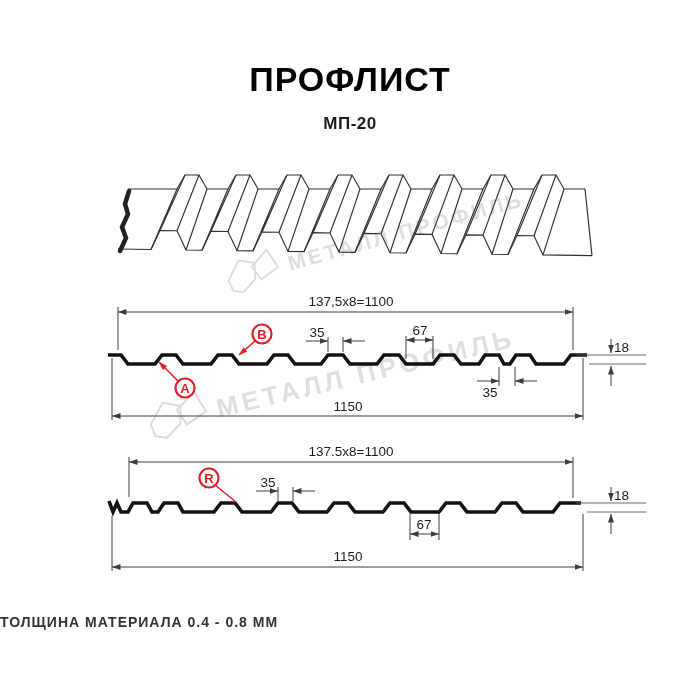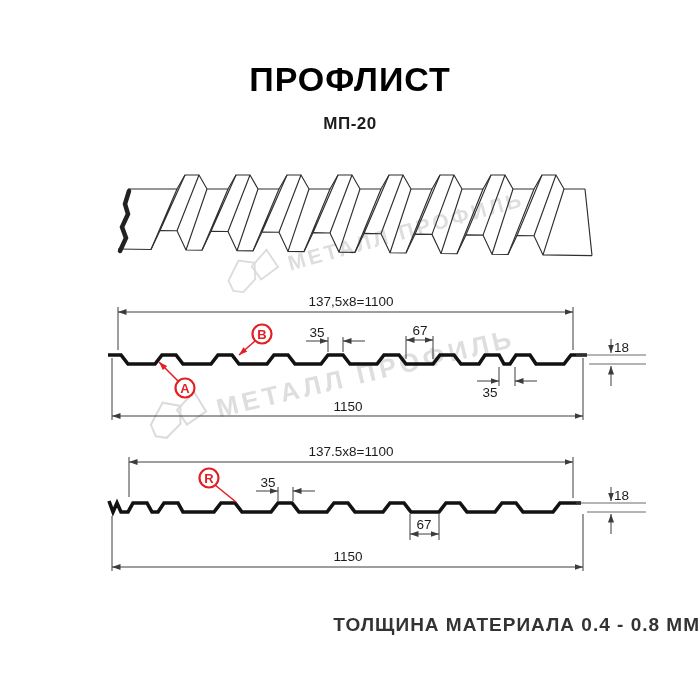--- a/index.html
+++ b/index.html
@@ -2,22 +2,22 @@
 <html><head>
 <meta charset="utf-8">
 <style>
   html,body{margin:0;padding:0;background:#fff;font-family:"Liberation Sans",sans-serif;}
   .page{position:relative;width:700px;height:700px;background:#fff;overflow:hidden;}
 
   .title{position:absolute;top:60px;left:0;right:0;text-align:center;
          font-size:34px;font-weight:800;letter-spacing:1px;color:#000000;}
   .subtitle{position:absolute;top:114px;left:0;right:0;text-align:center;
          font-size:17px;font-weight:700;letter-spacing:.5px;color:#1d1d1d;}
-  .footer{position:absolute;top:614px;left:0;right:0;text-align:right;
-         font-size:19px;font-weight:600;letter-spacing:1px;color:#333;}
+  .footer{position:absolute;top:614px;left:0;right:0;text-align:left;
+         font-size:14px;font-weight:600;letter-spacing:1px;color:#333;}
 
   .watermark{position:absolute;display:flex;align-items:center;gap:8px;
          color:#dedede;font-weight:700;white-space:nowrap;z-index:1;}
   .wm1{left:228px;top:258px;transform:rotate(-15.5deg);transform-origin:0 60%;}
   .wm1 .wm-text{font-size:21px;letter-spacing:3px;}
   .wm2{left:150px;top:400px;transform:rotate(-13.5deg);transform-origin:0 60%;}
   .wm2 .wm-text{font-size:26px;letter-spacing:4px;}
   .wm-logo{flex:0 0 auto;}
 
   #art{position:absolute;left:0;top:0;z-index:2;}

